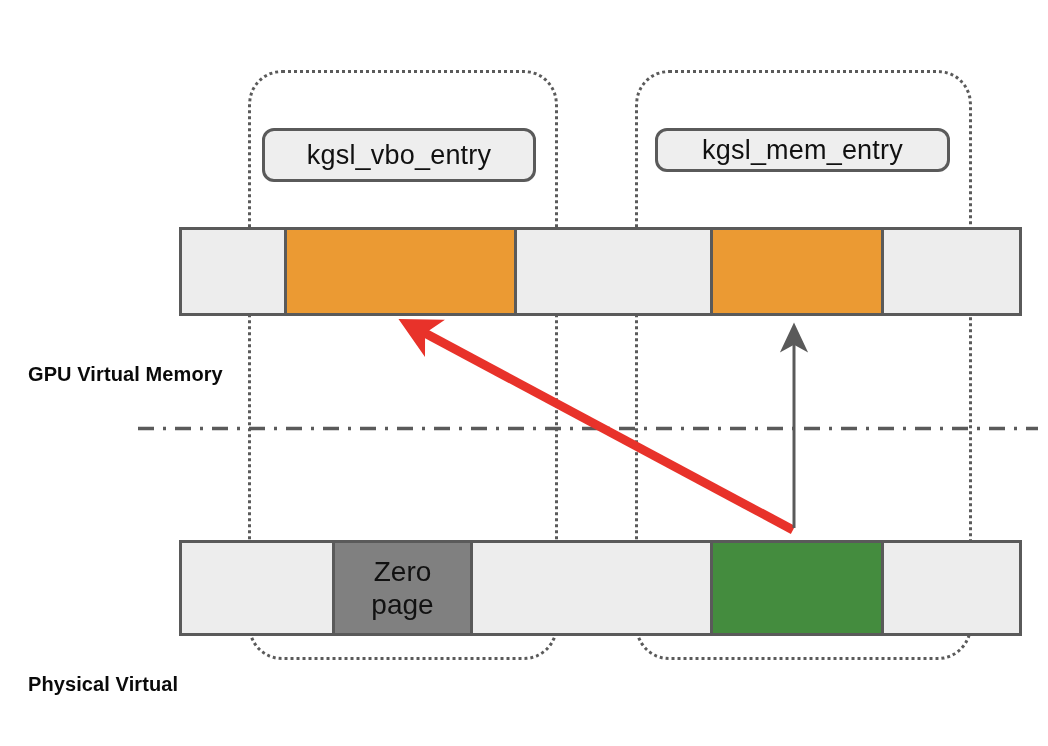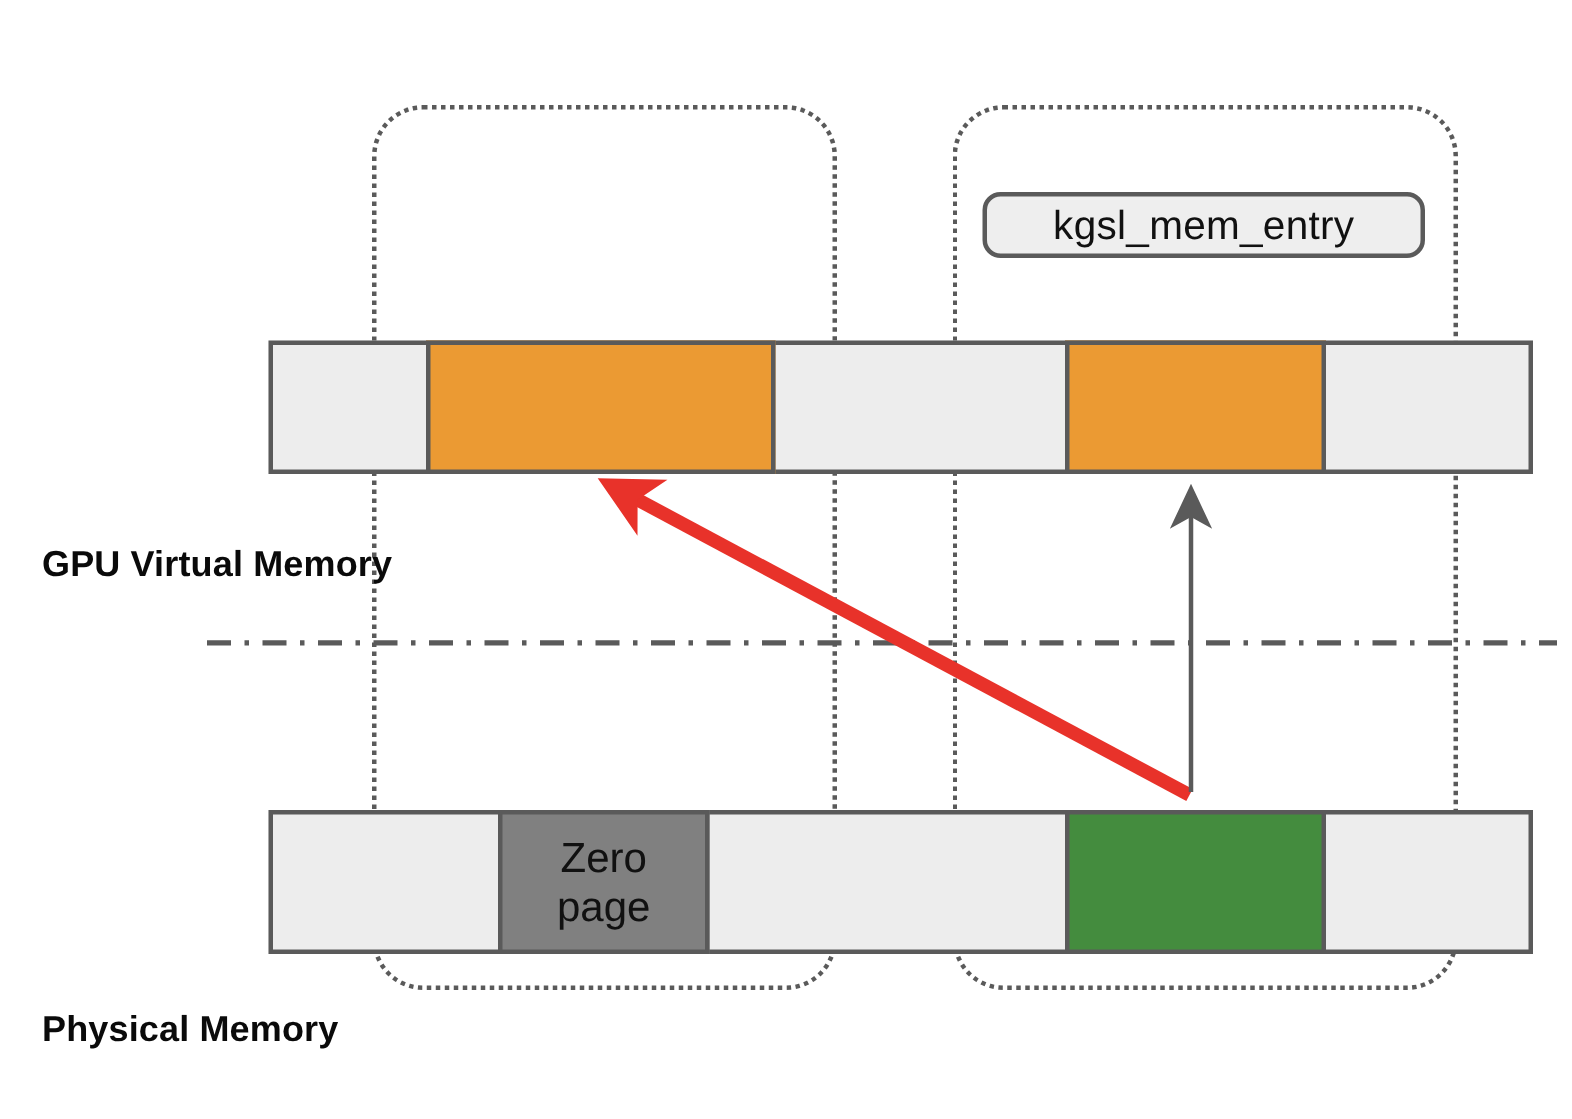--- a/index.html
+++ b/index.html
@@ -75,21 +75,21 @@
     font-size: 28px;
     color: #111111;
   }
   .seg.orange { background: #eb9a33; }
   .seg.green  { background: #448c3e; }
   .seg.gray   { background: #808080; }
 
   
   .region-caption {
     position: absolute;
-    font-size: 24px;
+    font-size: 20px;
     font-weight: bold;
     color: #0a0a0a;
     white-space: nowrap;
     letter-spacing: 0.1px;
   }
   #caption-virtual  { left: 28px; top: 363px; }
   #caption-physical { left: 28px; top: 673px; }
 
   
   #arrows {
@@ -101,20 +101,21 @@
   }
 </style>
 </head>
 <body>
 
 <div id="canvas">
 
   <div class="group-box" id="group-vbo"></div>
   <div class="group-box" id="group-mem"></div>
 
+  <div class="entry-label" id="label-vbo">kgsl_vbo_entry</div>
   <div class="entry-label" id="label-mem">kgsl_mem_entry</div>
 
   <div class="memory-bar" id="bar-virtual">
       <div class="seg orange" style="left: 102px; width: 233px;"></div>
       <div class="seg orange" style="left: 528px; width: 174px;"></div>
     </div>
 
   <div class="memory-bar" id="bar-physical">
       <div class="seg gray" style="left: 150px; width: 141px;">
         <span style="white-space: pre-line;">Zero
@@ -134,15 +135,15 @@
     </defs>
 
     <line x1="138" y1="428.5" x2="1038" y2="428.5" stroke="#5a5a5a" stroke-width="3.5" stroke-dasharray="16 9 3 9" stroke-linecap="butt"></line>
 
     <line id="arrow-red-line" x1="793" y1="530" x2="408" y2="324" stroke="#e8322a" stroke-width="9" marker-end="url(#arrow-red)"></line>
 
     <line id="arrow-gray-line" x1="794" y1="528" x2="794" y2="327" stroke="#5a5a5a" stroke-width="3" marker-end="url(#arrow-gray)"></line>
   </svg>
 
   <div class="region-caption" id="caption-virtual">GPU Virtual Memory</div>
-  <div class="region-caption" id="caption-physical">Physical Memory</div>
+  <div class="region-caption" id="caption-physical">Physical Virtual</div>
 
 </div>
 
 </body></html>

